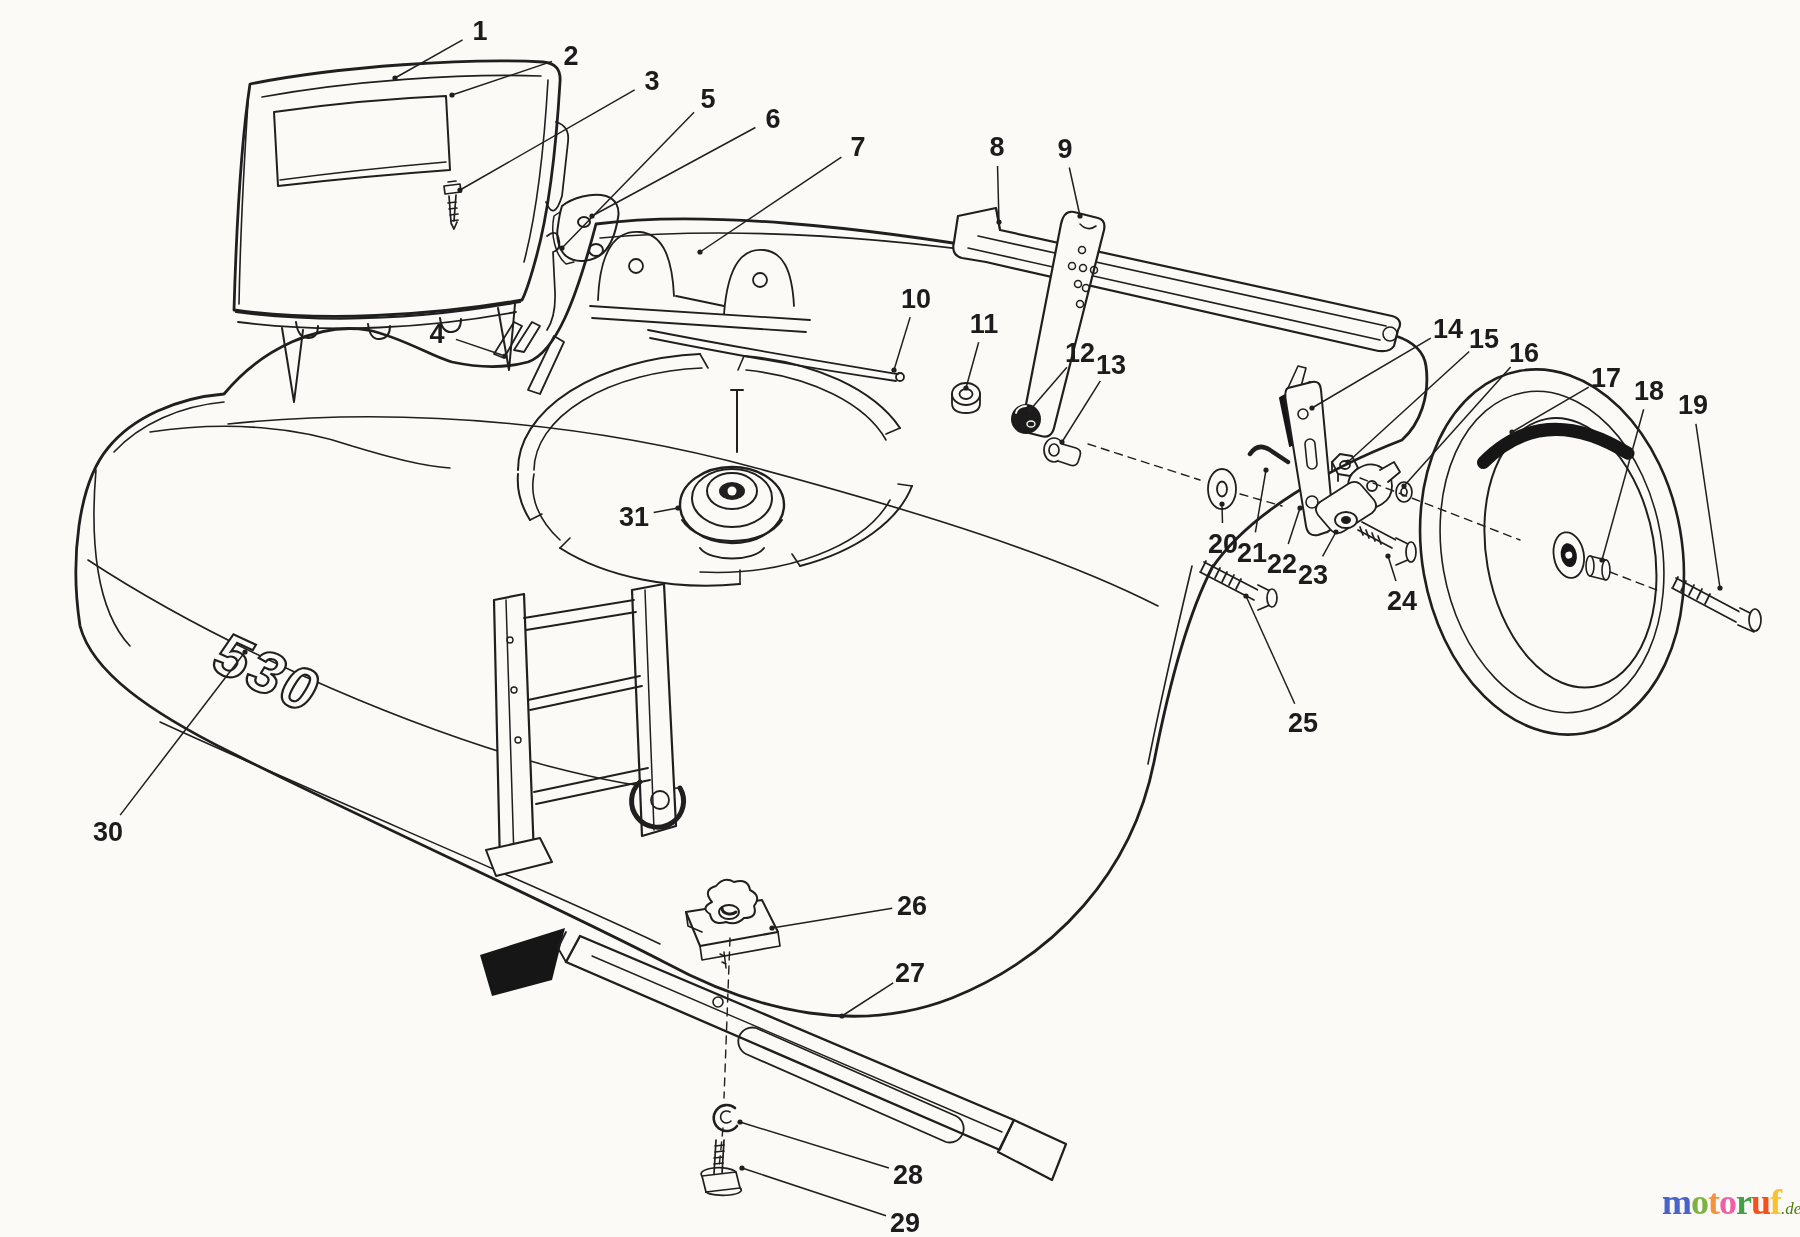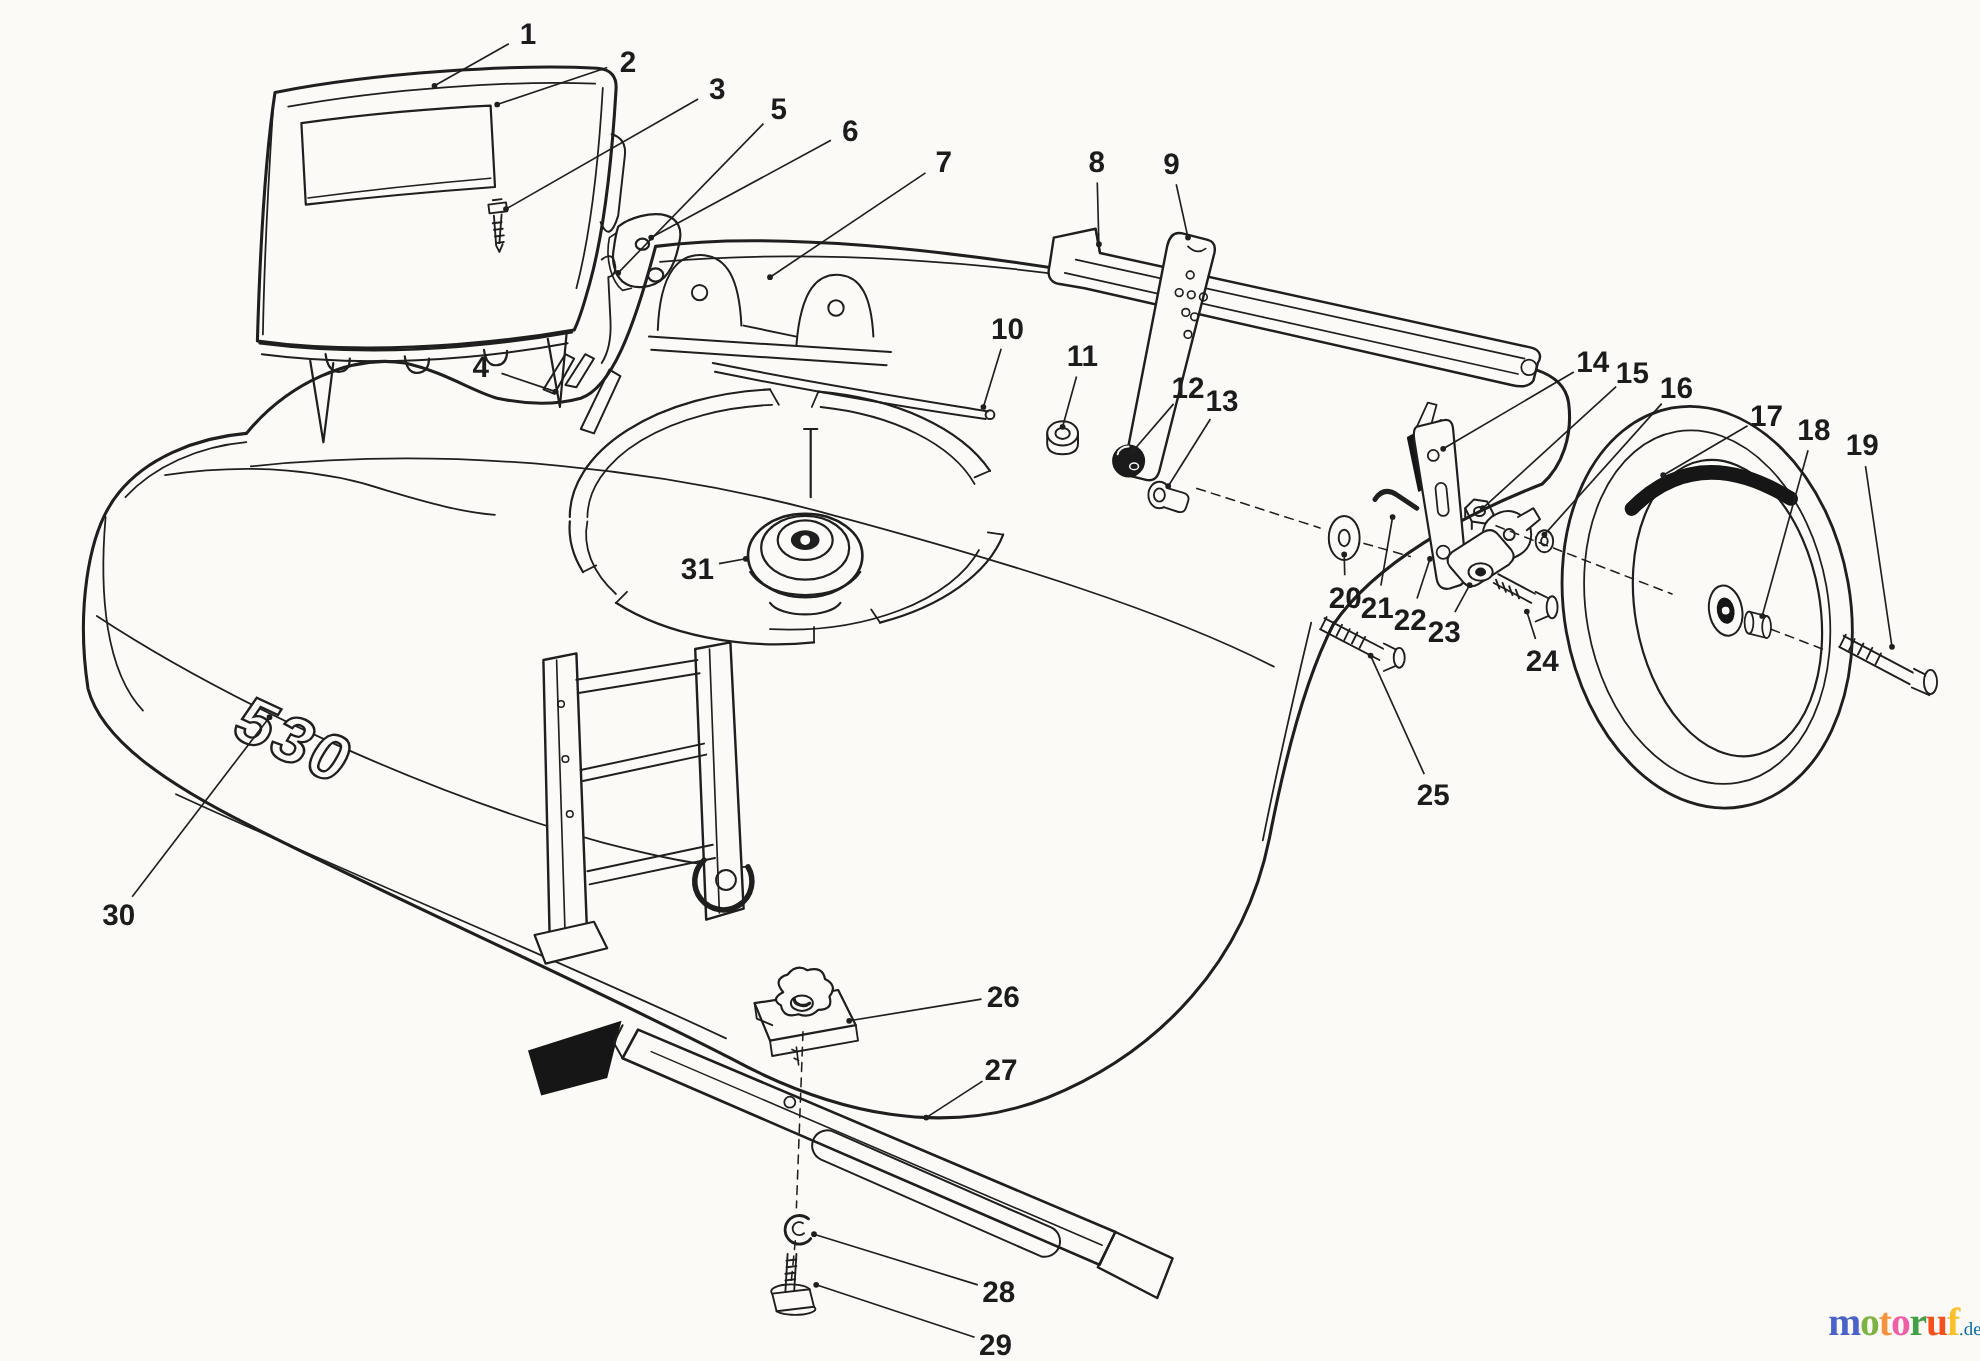--- a/index.html
+++ b/index.html
@@ -25,22 +25,23 @@
     font-weight:700;
     font-size:36px;
     letter-spacing:-1px;
     white-space:nowrap;
     line-height:48px;
     user-select:none;
   }
   #logo .suffix{
     font-size:17px;
     font-weight:400;
-    color:#0369a1;
+    color:#4d7c0f;
     letter-spacing:0;
+    font-style:italic;
   }
 </style>
 </head>
 <body>
 
 <div class="stage">
 <svg width="1800" height="1237" viewBox="0 0 1800 1237">
 
   <g stroke="#1f1f1f" fill="none" stroke-width="2" stroke-linecap="round" stroke-linejoin="round">
 

